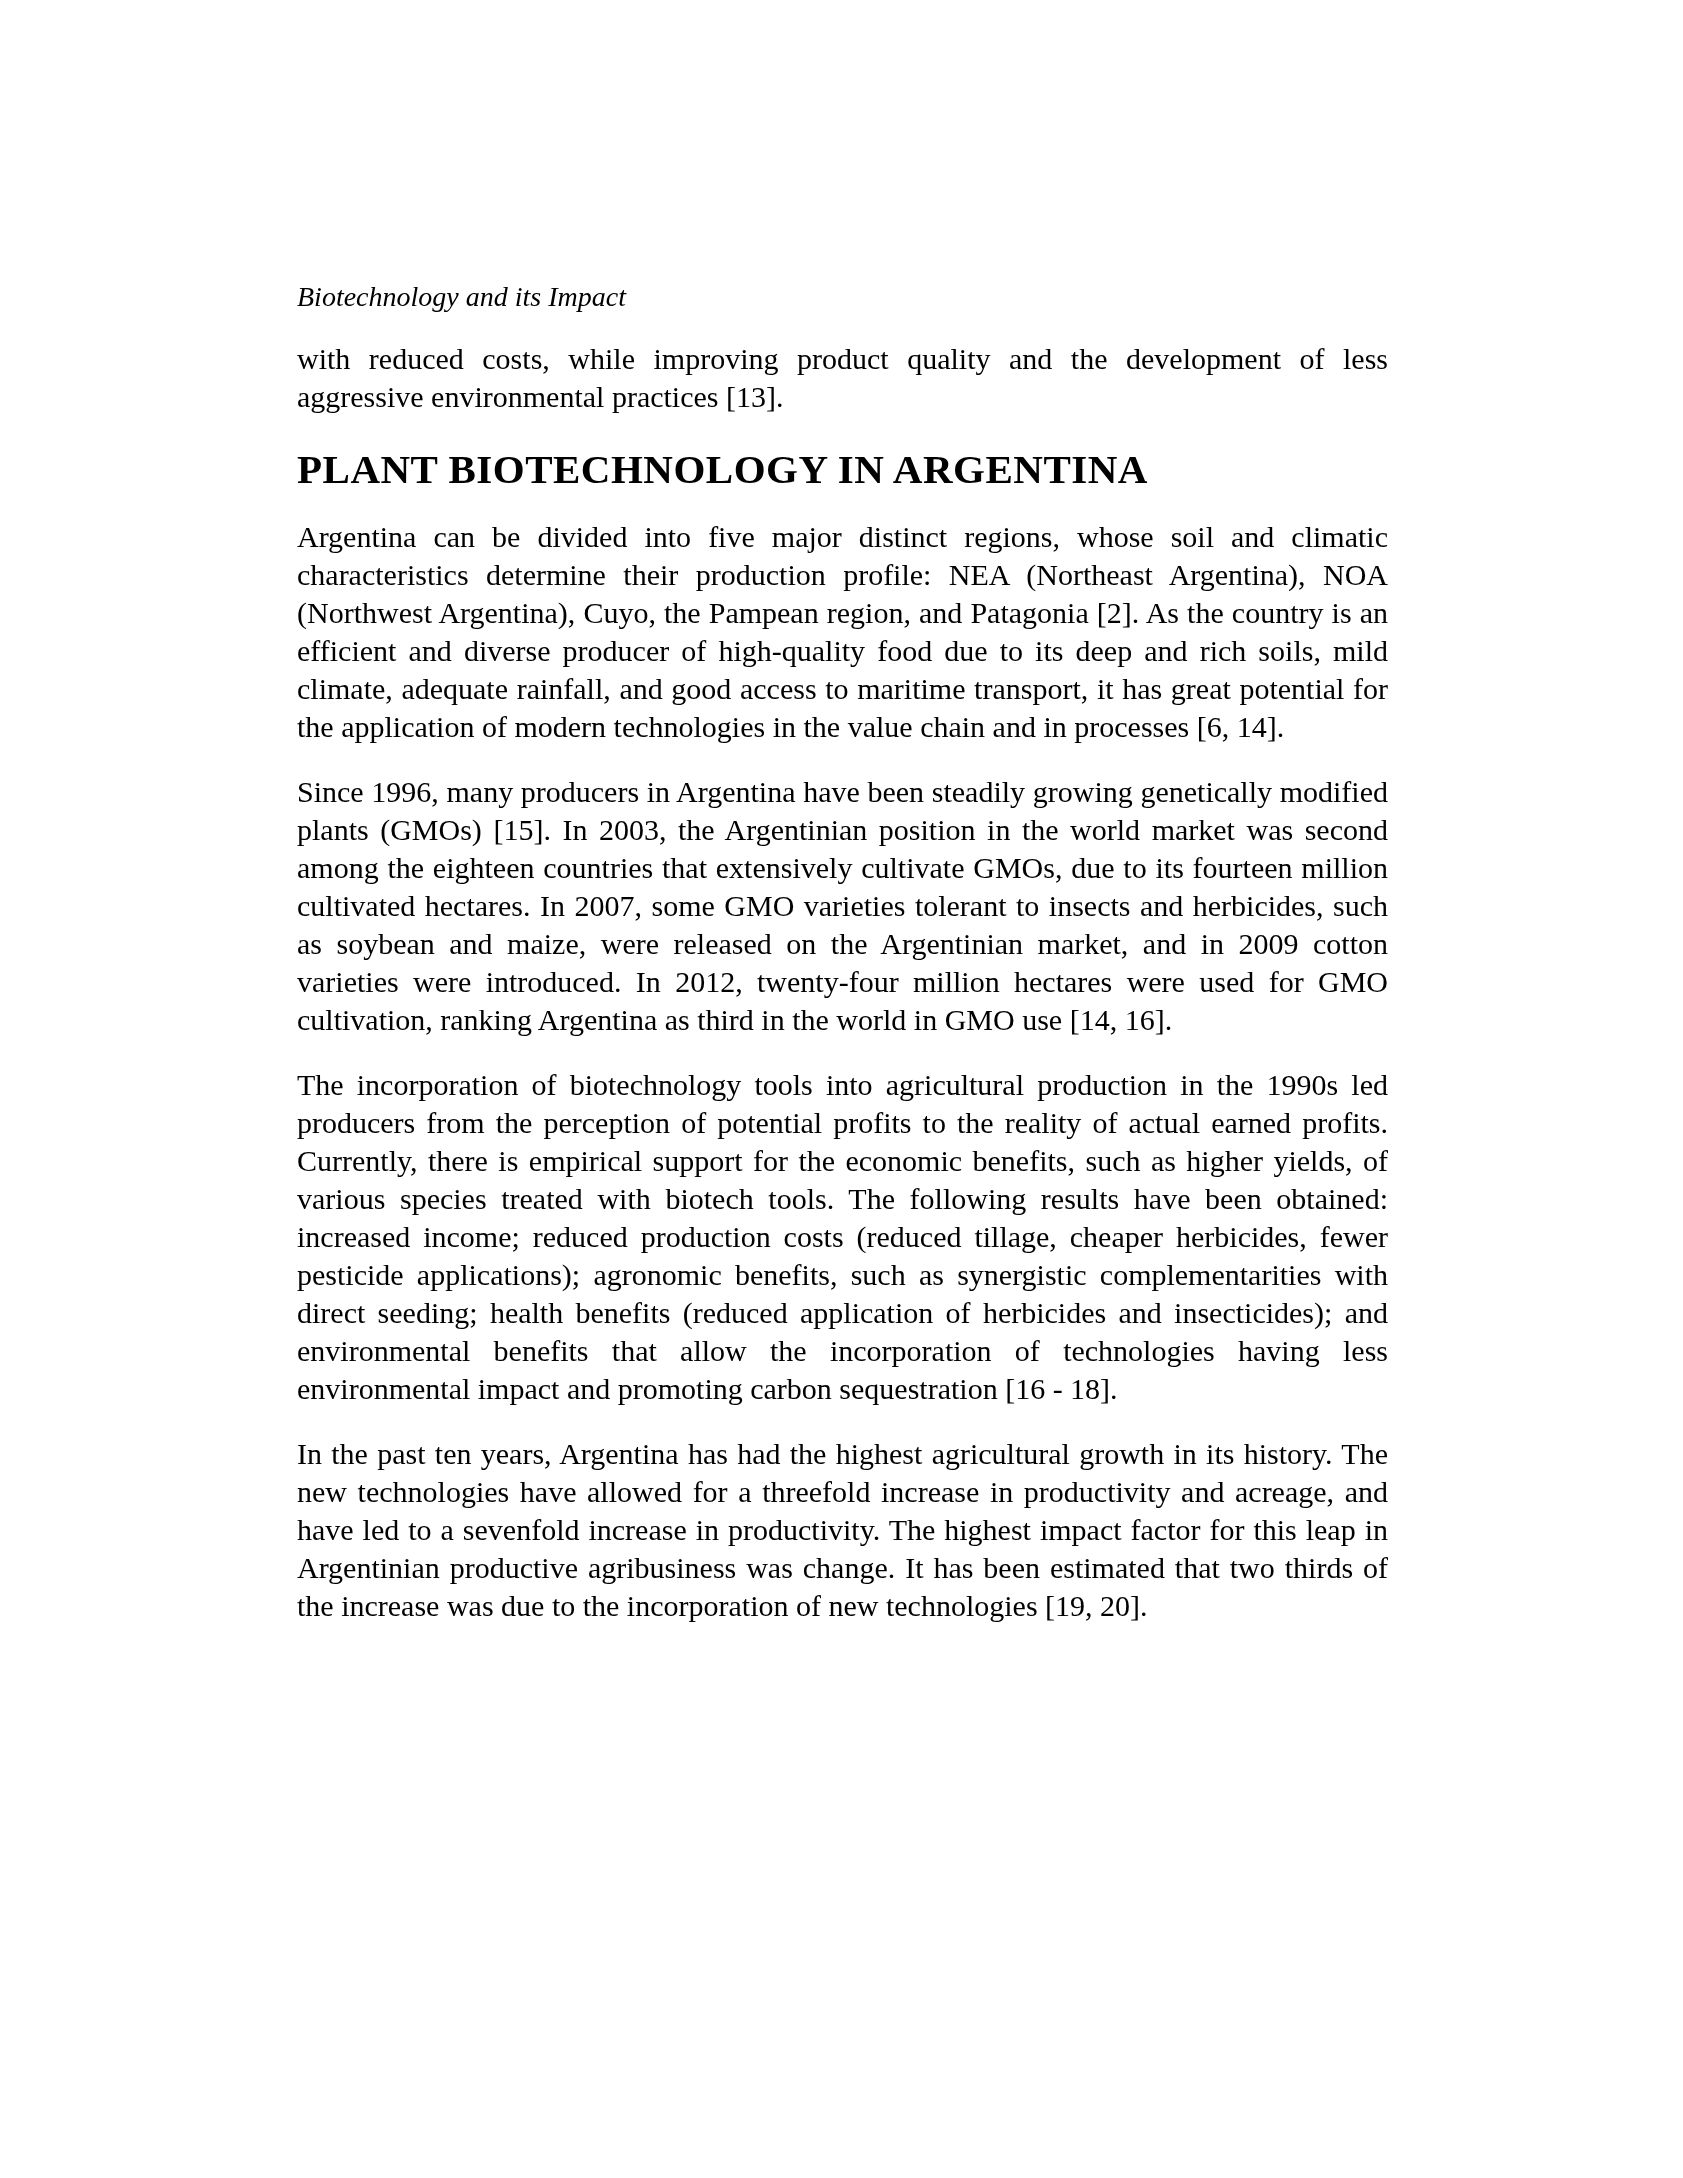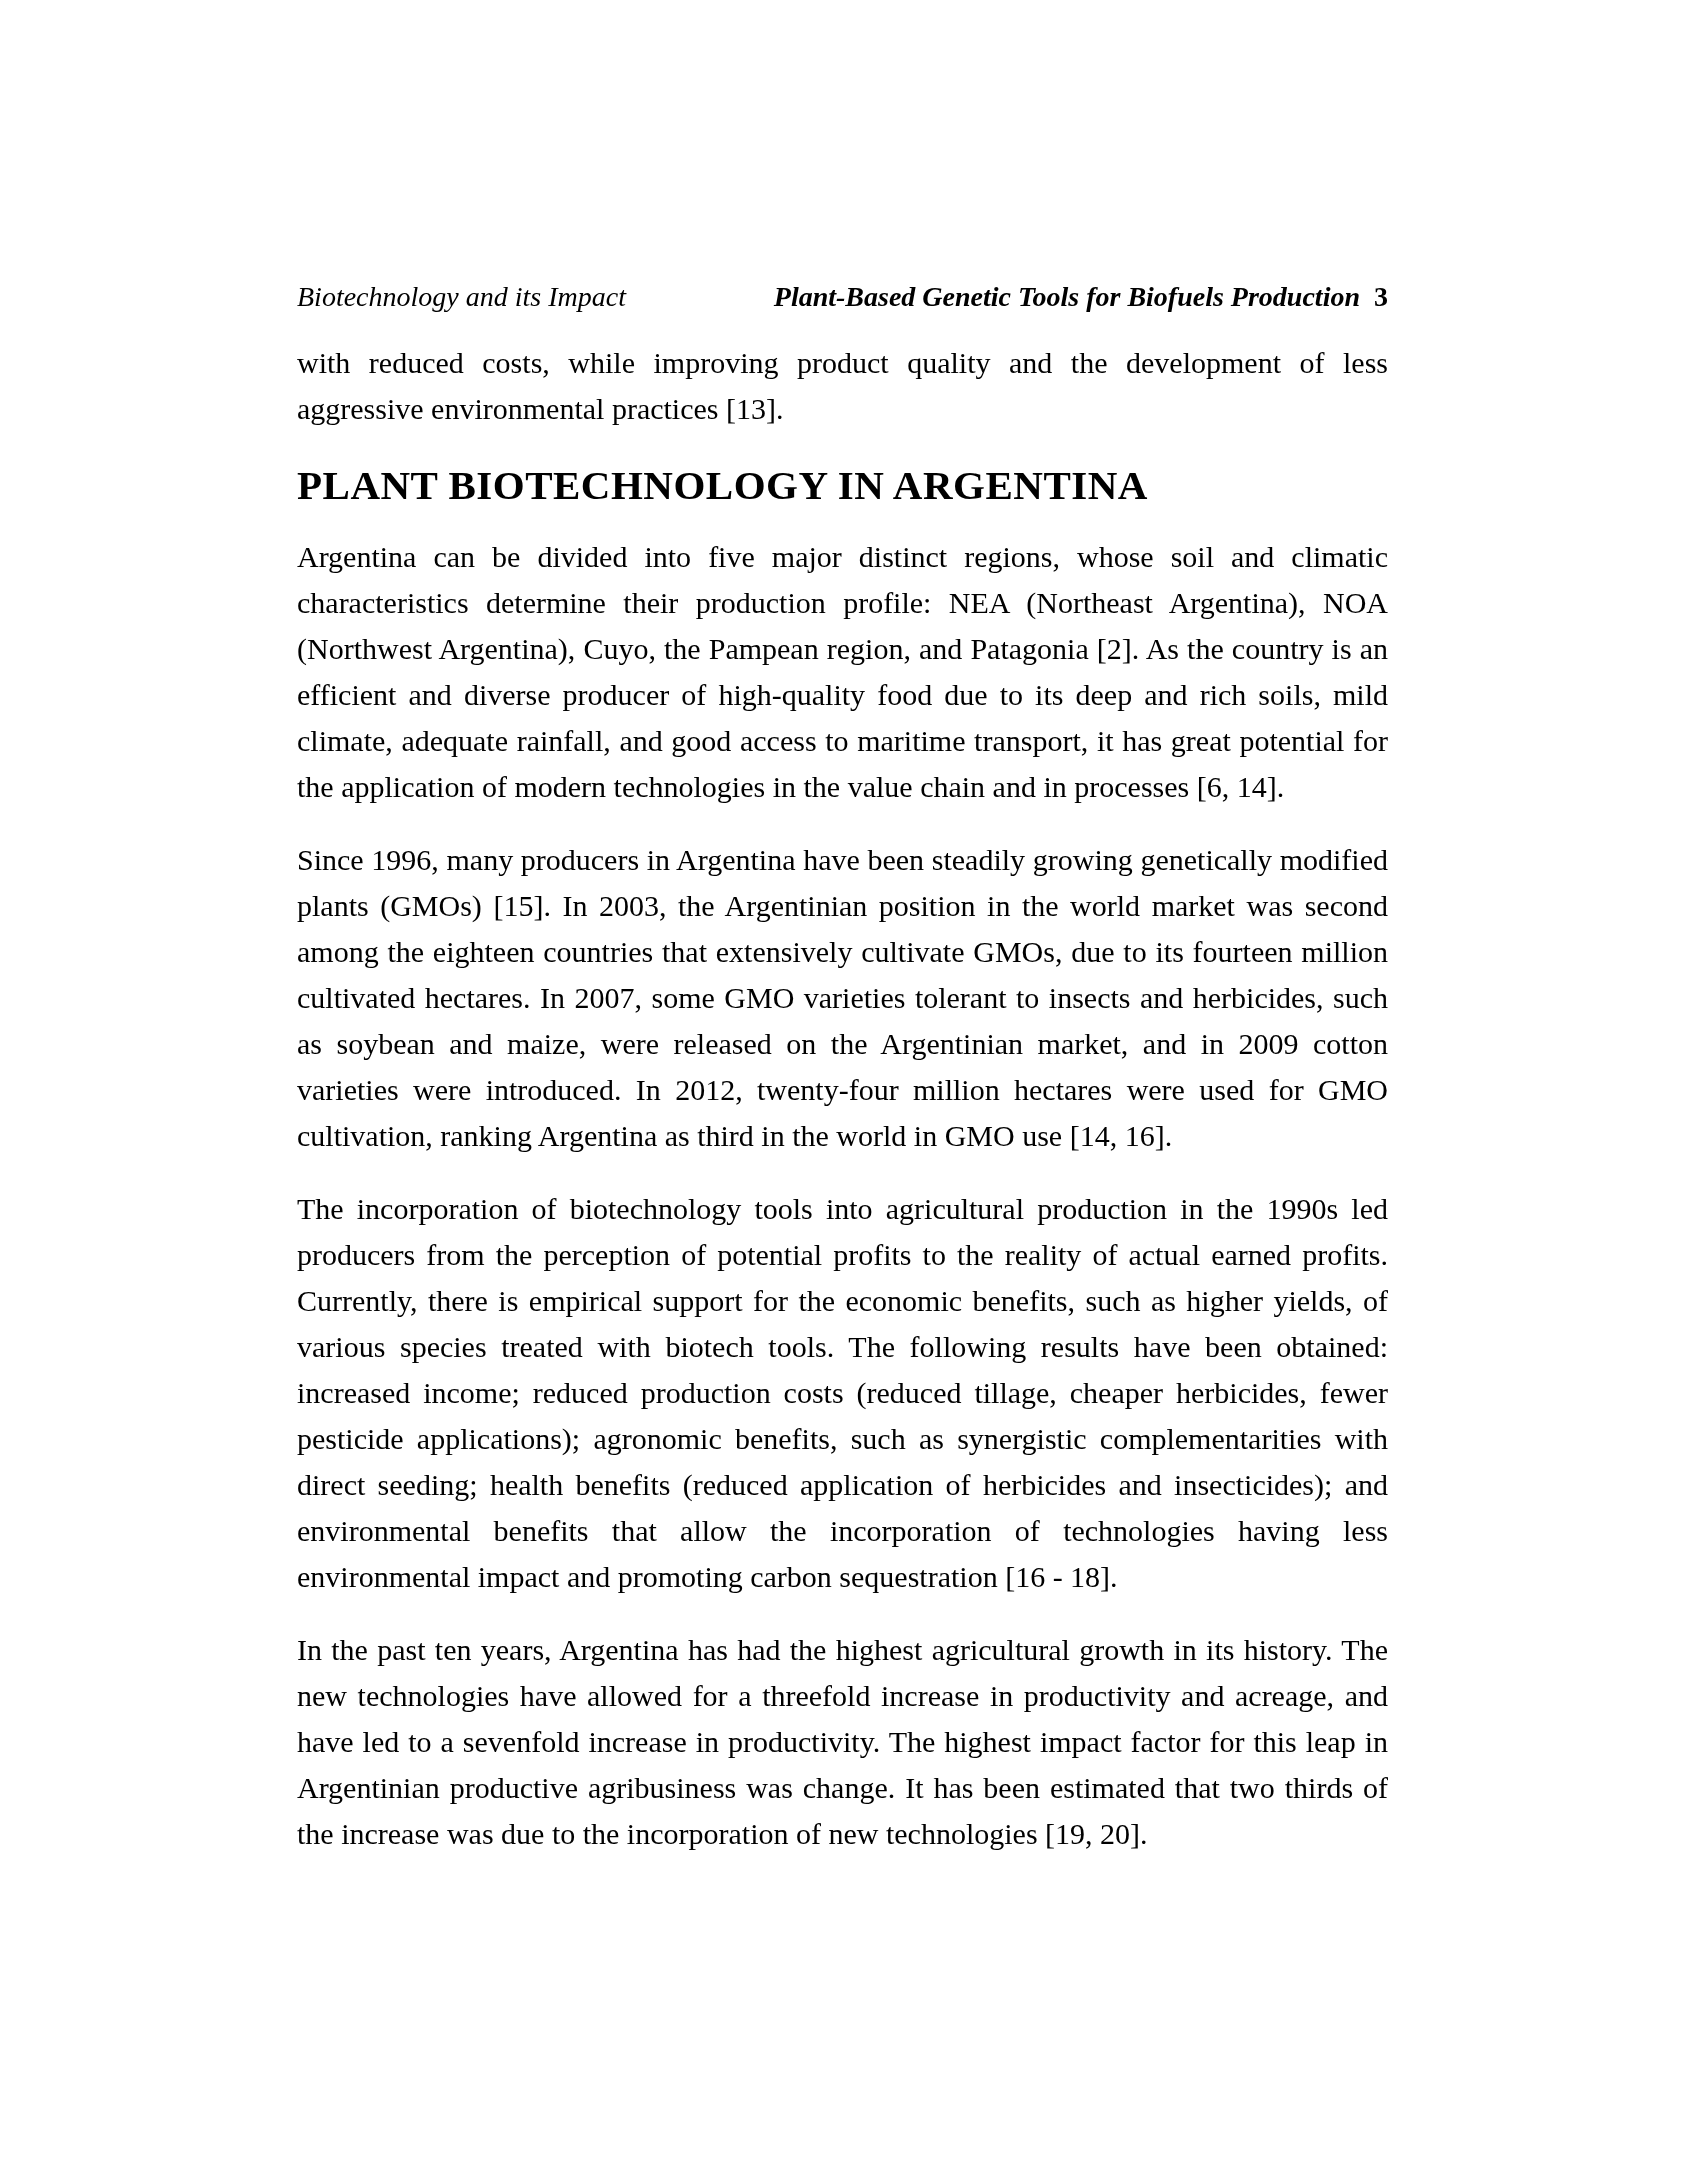--- a/index.html
+++ b/index.html
@@ -40,43 +40,40 @@
     font-weight: bold;
     white-space: nowrap;
   }
   .rh-pagenum {
     font-style: normal;
     font-weight: bold;
     margin-left: 14px;
   }
   .body-par {
     font-size: 30px;
-    line-height: 46px;
+    line-height: 38px;
     text-align: justify;
     margin: 0 0 27px 0;
   }
   .section-heading {
     font-size: 41px;
     line-height: 38px;
     font-weight: bold;
     letter-spacing: 0.5px;
     margin: 34px 0 30px 0;
   }
 </style>
 </head>
 <body>
 
 <div class="page">
   <div class="content">
 
     <div class="running-header">
       <span class="rh-left">Biotechnology and its Impact</span>
-      <span class="rh-right">
-        <span>Plant-Based Genetic Tools for Biofuels Production</span><span class="rh-pagenum">3</span>
-      </span>
     </div>
 
     <p class="body-par">with reduced costs, while improving product quality and the development of less aggressive environmental practices [13].</p>
 
     <h1 class="section-heading">PLANT BIOTECHNOLOGY IN ARGENTINA</h1>
 
     <p class="body-par">Argentina can be divided into five major distinct regions, whose soil and climatic characteristics determine their production profile: NEA (Northeast Argentina), NOA (Northwest Argentina), Cuyo, the Pampean region, and Patagonia [2]. As the country is an efficient and diverse producer of high-quality food due to its deep and rich soils, mild climate, adequate rainfall, and good access to maritime transport, it has great potential for the application of modern technologies in the value chain and in processes [6, 14].</p>
 
     <p class="body-par">Since 1996, many producers in Argentina have been steadily growing genetically modified plants (GMOs) [15]. In 2003, the Argentinian position in the world market was second among the eighteen countries that extensively cultivate GMOs, due to its fourteen million cultivated hectares. In 2007, some GMO varieties tolerant to insects and herbicides, such as soybean and maize, were released on the Argentinian market, and in 2009 cotton varieties were introduced. In 2012, twenty-four million hectares were used for GMO cultivation, ranking Argentina as third in the world in GMO use [14, 16].</p>
 

